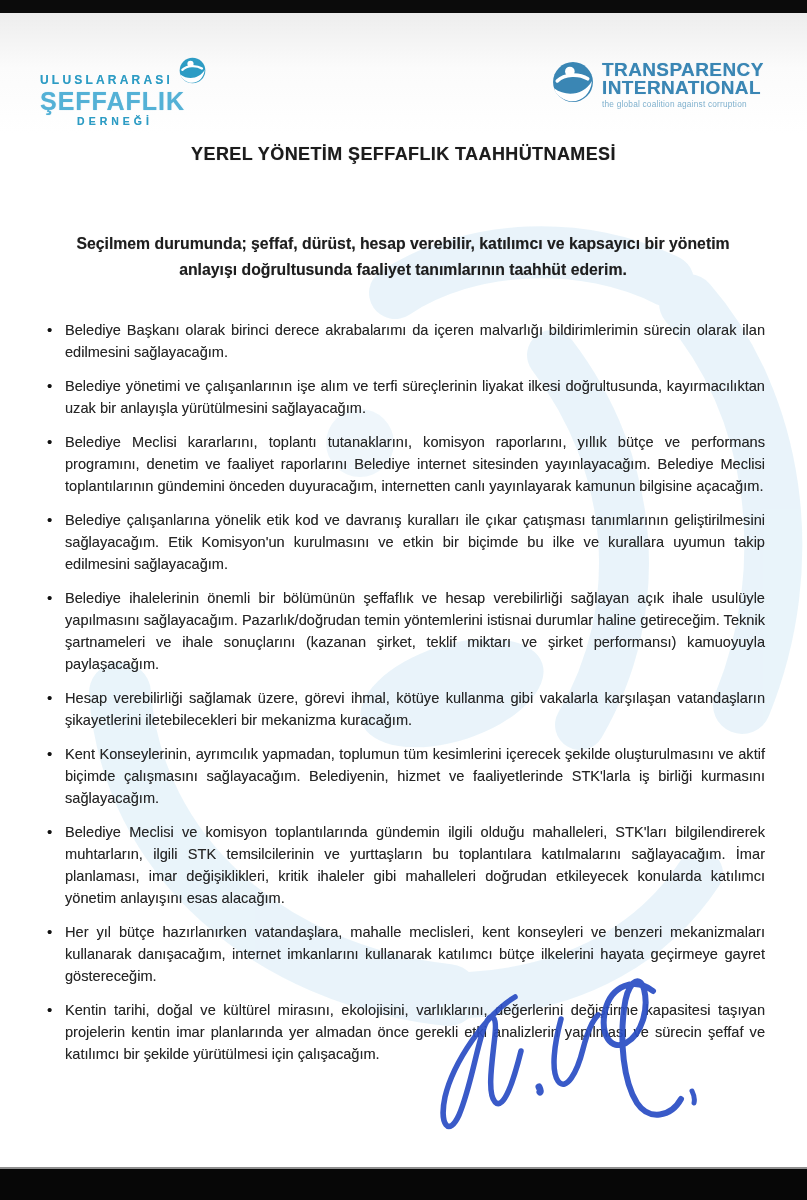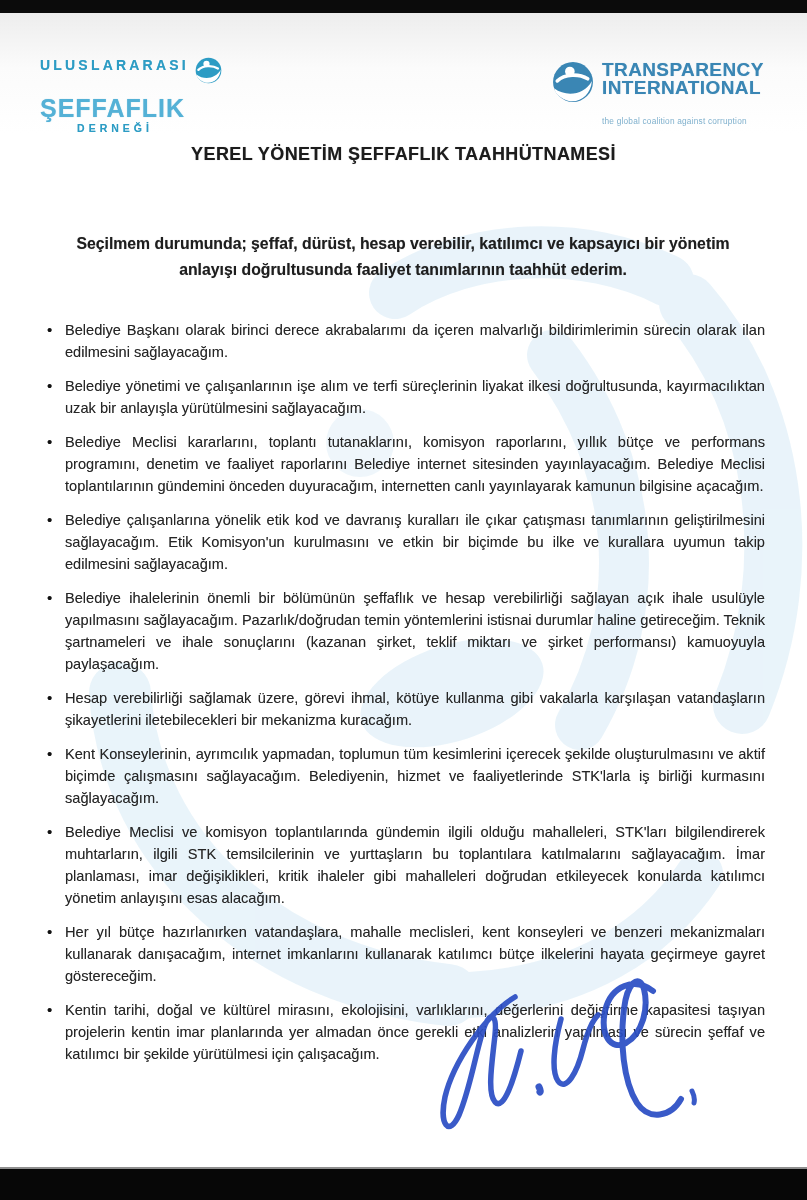--- a/index.html
+++ b/index.html
@@ -39,43 +39,43 @@
     position:absolute;left:0;top:13px;width:807px;height:1154px;
     background:linear-gradient(180deg,#ededed 0px,#fbfbfb 55px,#ffffff 120px);
   }
   .watermark{position:absolute;left:0;top:0;z-index:0;pointer-events:none;}
   .content{position:absolute;inset:0;z-index:1;}
 
   
   .logo-left{position:absolute;left:40px;top:44px;width:190px;color:var(--logo_blue);}
   .logo-left .row1{display:flex;align-items:flex-start;gap:6px;}
   .logo-left .l1{
-    font-size:14px;font-weight:bold;letter-spacing:3.2px;color:var(--logo_blue);
-    margin-top:0;text-shadow:0 0 .6px rgba(45,156,196,.6);
+    font-size:12px;font-weight:bold;letter-spacing:3.2px;color:var(--logo_blue);
+    margin-top:16px;text-shadow:0 0 .6px rgba(45,156,196,.6);
   }
   .logo-left .globe{flex:0 0 auto;margin-top:0;}
   .logo-left .l2{
     font-size:25px;font-weight:bold;letter-spacing:1px;color:var(--logo_blue_light);
-    margin-top:8px;line-height:24px;
+    margin-top:1px;line-height:24px;
     text-shadow:0 0 1px rgba(84,177,214,.55);
   }
   .logo-left .l3{
     font-size:10.5px;font-weight:bold;letter-spacing:4px;color:var(--logo_blue);
     text-align:center;width:150px;margin-top:2px;text-shadow:0 0 .6px rgba(45,156,196,.6);
   }
 
   
   .logo-right{position:absolute;left:552px;top:48px;display:flex;gap:8px;align-items:flex-start;}
   .logo-right .ti-text{color:var(--ti_blue);}
   .logo-right .t1,.logo-right .t2{
     font-size:19px;font-weight:bold;letter-spacing:.4px;line-height:17.5px;
     text-shadow:0 0 .7px rgba(58,134,180,.6);
   }
   .logo-right .tagline{
-    font-size:8.3px;color:var(--ti_blue_light);margin-top:20px;letter-spacing:.2px;
+    font-size:8.3px;color:var(--ti_blue_light);margin-top:3px;letter-spacing:.2px;
   }
 
   h1.doc-title{
     position:absolute;left:0;top:131px;width:807px;text-align:center;
     font-size:18px;font-weight:bold;color:#1c1c1c;letter-spacing:.4px;
     text-shadow:0 0 .7px rgba(0,0,0,.45);
   }
   p.intro{
     position:absolute;left:53px;top:218px;width:700px;text-align:center;
     font-size:15.8px;font-weight:bold;line-height:26px;color:#1e1e1e;

